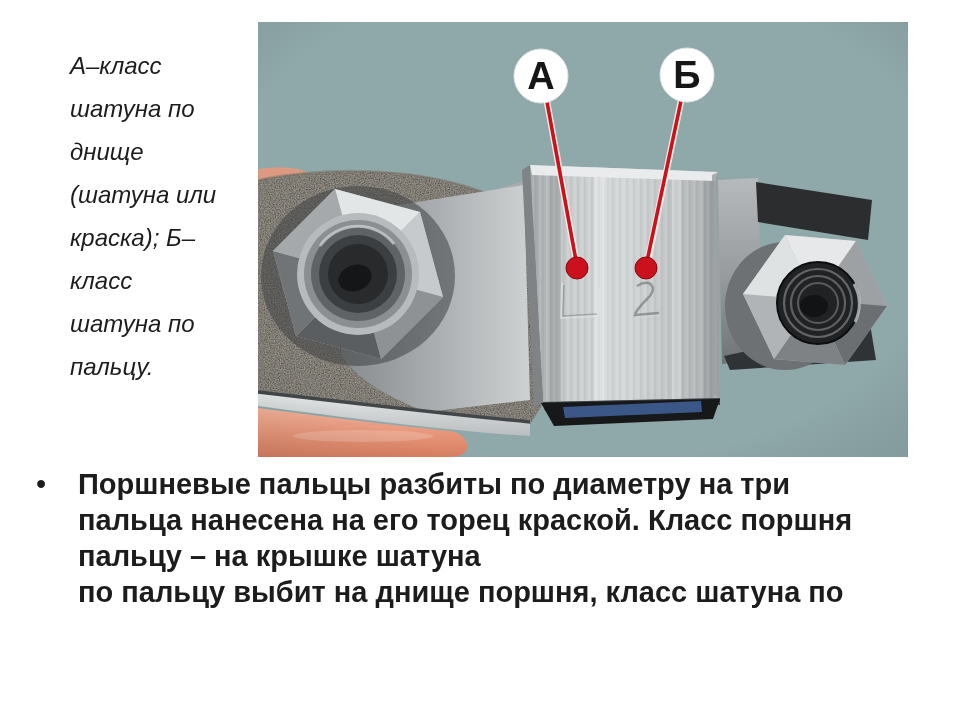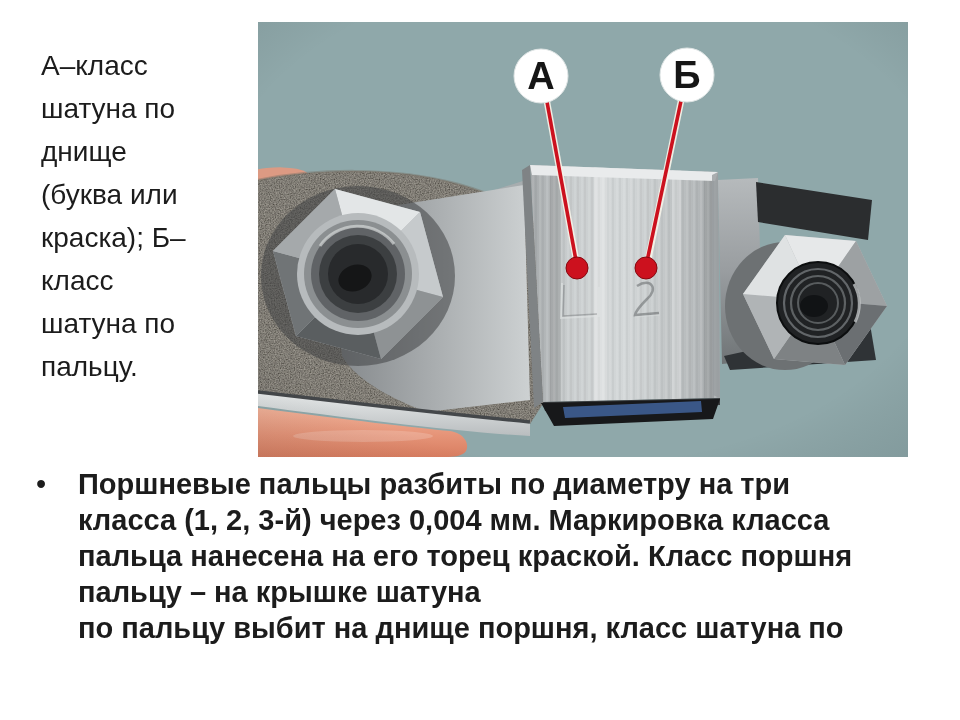--- a/index.html
+++ b/index.html
@@ -1,33 +1,33 @@
 <!DOCTYPE html>
 <html><head>
 <meta charset="utf-8">
 <style>
   html,body{margin:0;padding:0;background:#ffffff;}
   body{width:960px;height:720px;position:relative;overflow:hidden;
        font-family:"Liberation Sans",sans-serif;color:#1c1c1c;}
-  .caption{position:absolute;left:41px;top:44px;font-size:28px;line-height:43px;}
+  .caption{position:absolute;left:70px;top:44px;font-size:24px;line-height:43px;font-style:italic;}
   .cap-line{white-space:nowrap;}
   .photo{position:absolute;left:258px;top:22px;width:650px;height:435px;}
   .bullet-row{position:absolute;left:36px;top:466px;display:flex;}
   .bullet-marker{width:42px;font-size:29px;line-height:36px;}
   .bullet-lines{font-size:29px;line-height:36px;}
   .b-line{white-space:nowrap;font-weight:bold;}
 </style>
 </head>
 <body>
 
 <div class="caption">
   <div class="cap-line">А–класс</div>
   <div class="cap-line">шатуна по</div>
   <div class="cap-line">днище</div>
-  <div class="cap-line">(буква или</div>
+  <div class="cap-line">(шатуна или</div>
   <div class="cap-line">краска); Б–</div>
   <div class="cap-line">класс</div>
   <div class="cap-line">шатуна по</div>
   <div class="cap-line">пальцу.</div>
 </div>
 
 <svg class="photo" width="650" height="435" viewBox="0 0 650 435" xmlns="http://www.w3.org/2000/svg">
   <defs>
     <linearGradient id="steelGrad" x1="0" y1="0" x2="1" y2="0">
       <stop offset="0" stop-color="#a3a7a9"></stop>
@@ -181,18 +181,17 @@
   <g>
     <circle cx="429" cy="53" r="27" fill="#ffffff" stroke="#dfe5e5" stroke-width="1"></circle>
     <text x="429" y="66" text-anchor="middle" font-family="Liberation Sans, sans-serif" font-size="38" font-weight="bold" fill="#161616">Б</text>
   </g>
 </svg>
 
 <div class="bullet-row">
   <span class="bullet-marker">•</span>
   <div class="bullet-lines">
     <div class="b-line">Поршневые пальцы разбиты по диаметру на три</div>
-    <div class="b-line">класса (1, 2, 3-й) через 0,004 мм. Маркировка класса</div>
     <div class="b-line">пальца нанесена на его торец краской. Класс поршня</div>
     <div class="b-line">пальцу – на крышке шатуна</div>
     <div class="b-line">по пальцу выбит на днище поршня, класс шатуна по</div>
   </div>
 </div>
 
 </body></html>

